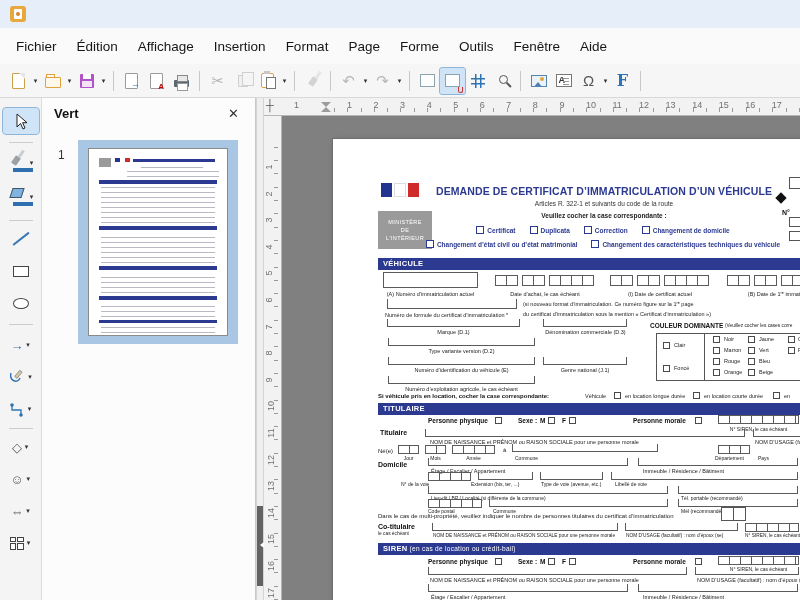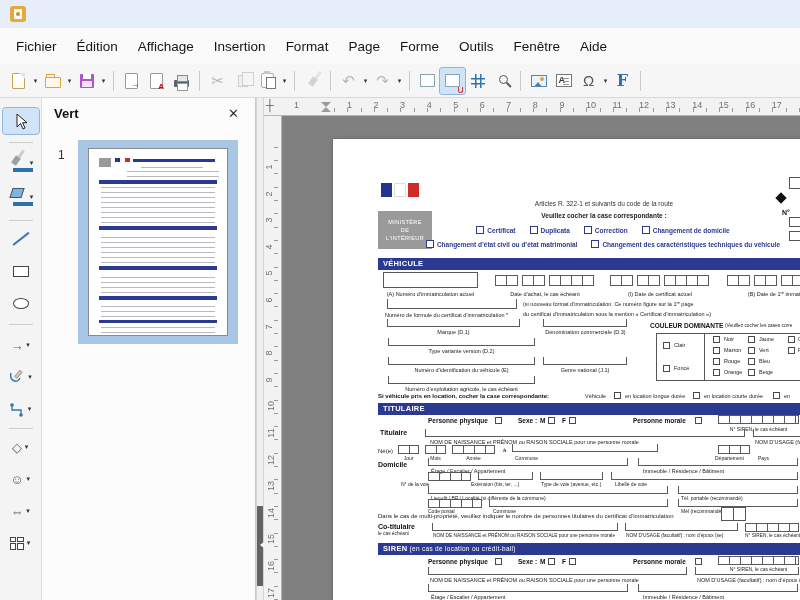--- a/index.html
+++ b/index.html
@@ -376,20 +376,21 @@
                   <i style="background:#fff;border:1px solid #ddd"></i>
                   <i style="background:#cf2b2b"></i>
                 </span>
               <span class="l"></span><span class="l2"></span>
             </div>
             <div class="ministry">
               <span>MINISTÈRE</span>
               <span>DE</span>
               <span>L'INTÉRIEUR</span>
             </div>
+            <div class="hdr-title">DEMANDE DE CERTIFICAT D’IMMATRICULATION D’UN VÉHICULE</div>
             <div class="hdr-sub">Articles R. 322-1 et suivants du code de la route</div>
             <div class="hdr-ins">Veuillez cocher la case correspondante :</div>
             <div class="chkrow" style="top:87px">
               <span class="it">
                   <span class="hchk"></span>
                   <span class="hlbl">Certificat</span>
                 </span>
               <span class="it">
                   <span class="hchk"></span>
                   <span class="hlbl">Duplicata</span>

